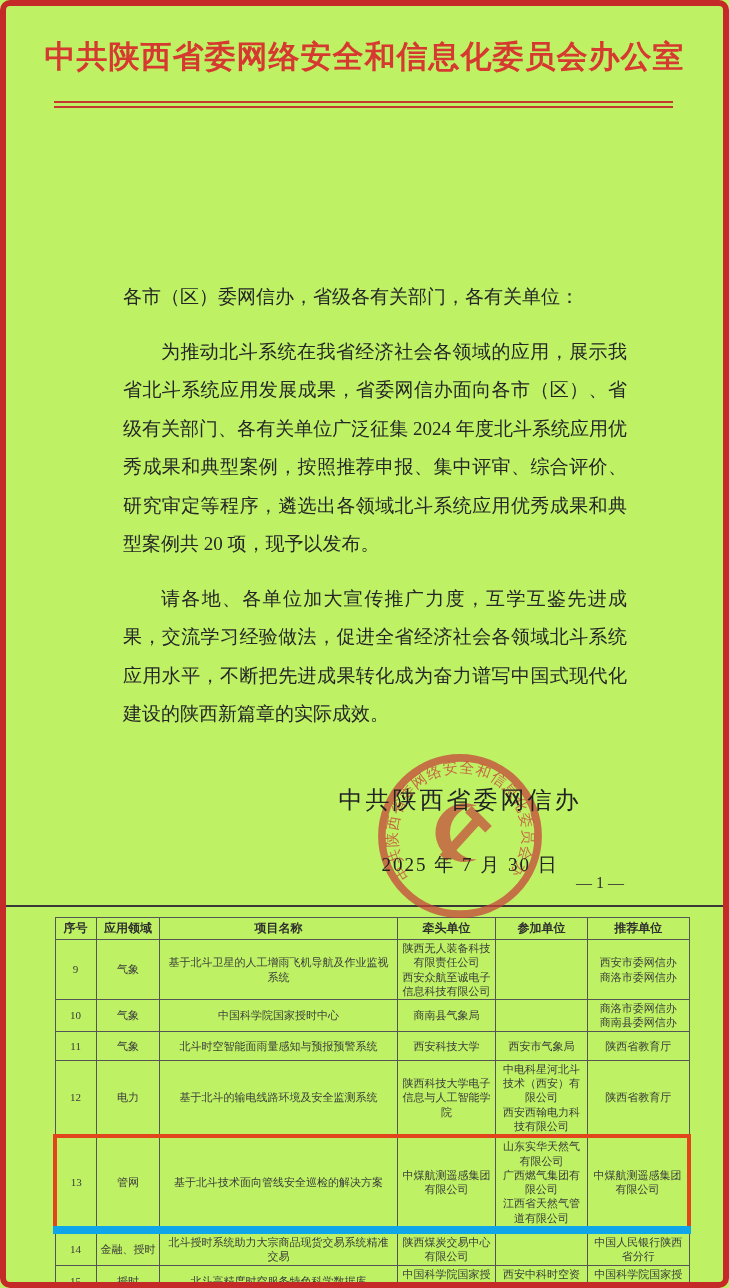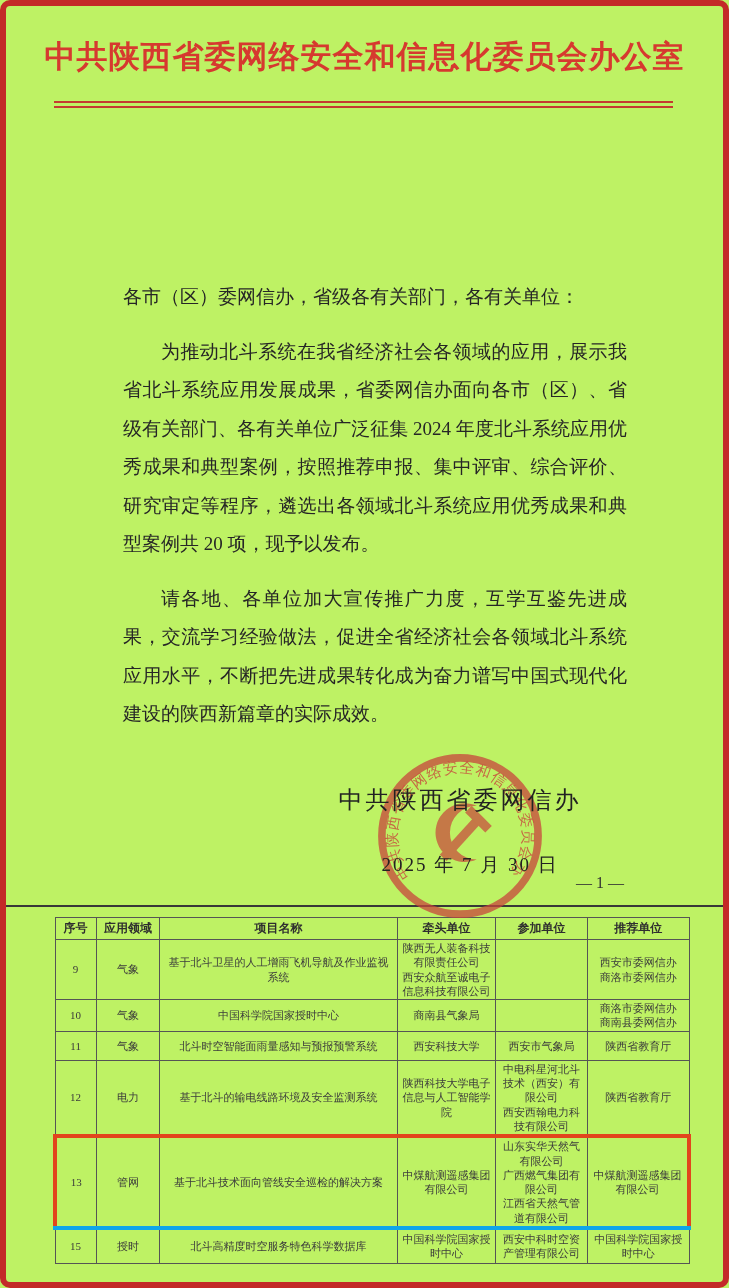--- a/index.html
+++ b/index.html
@@ -76,21 +76,21 @@
   thead tr{height:22px;}
   tbody tr:nth-child(1){height:56px;}
   tbody tr:nth-child(2){height:29px;}
   tbody tr:nth-child(3){height:29px;}
   tbody tr:nth-child(4){height:48px;}
   tbody tr:nth-child(5){height:84px;}
   tbody tr:nth-child(6){height:35px;}
   tbody tr:nth-child(7){height:29px;}
   tr.hl td{
     border-top:4px solid #e2451c;
-    border-bottom:4px solid #0ea5e9;
+    border-bottom:8px solid #0ea5e9;
   }
   tr.hl td:first-child{border-left:4px solid #e2451c;}
   tr.hl td:last-child{border-right:4px solid #e2451c;}
 </style>
 </head>
 <body>
 
 <div class="page">
   <div class="frame"></div>
 
@@ -212,20 +212,32 @@
           <td>
               <div>山东实华天然气有限公司</div>
               <div>广西燃气集团有限公司</div>
               <div>江西省天然气管道有限公司</div>
             </td>
           <td>
               <div>中煤航测遥感集团有限公司</div>
             </td>
         </tr>
         <tr>
+          <td>14</td>
+          <td>金融、授时</td>
+          <td>北斗授时系统助力大宗商品现货交易系统精准交易</td>
+          <td>
+              <div>陕西煤炭交易中心有限公司</div>
+            </td>
+          <td></td>
+          <td>
+              <div>中国人民银行陕西省分行</div>
+            </td>
+        </tr>
+        <tr>
           <td>15</td>
           <td>授时</td>
           <td>北斗高精度时空服务特色科学数据库</td>
           <td>
               <div>中国科学院国家授时中心</div>
             </td>
           <td>
               <div>西安中科时空资产管理有限公司</div>
             </td>
           <td>

